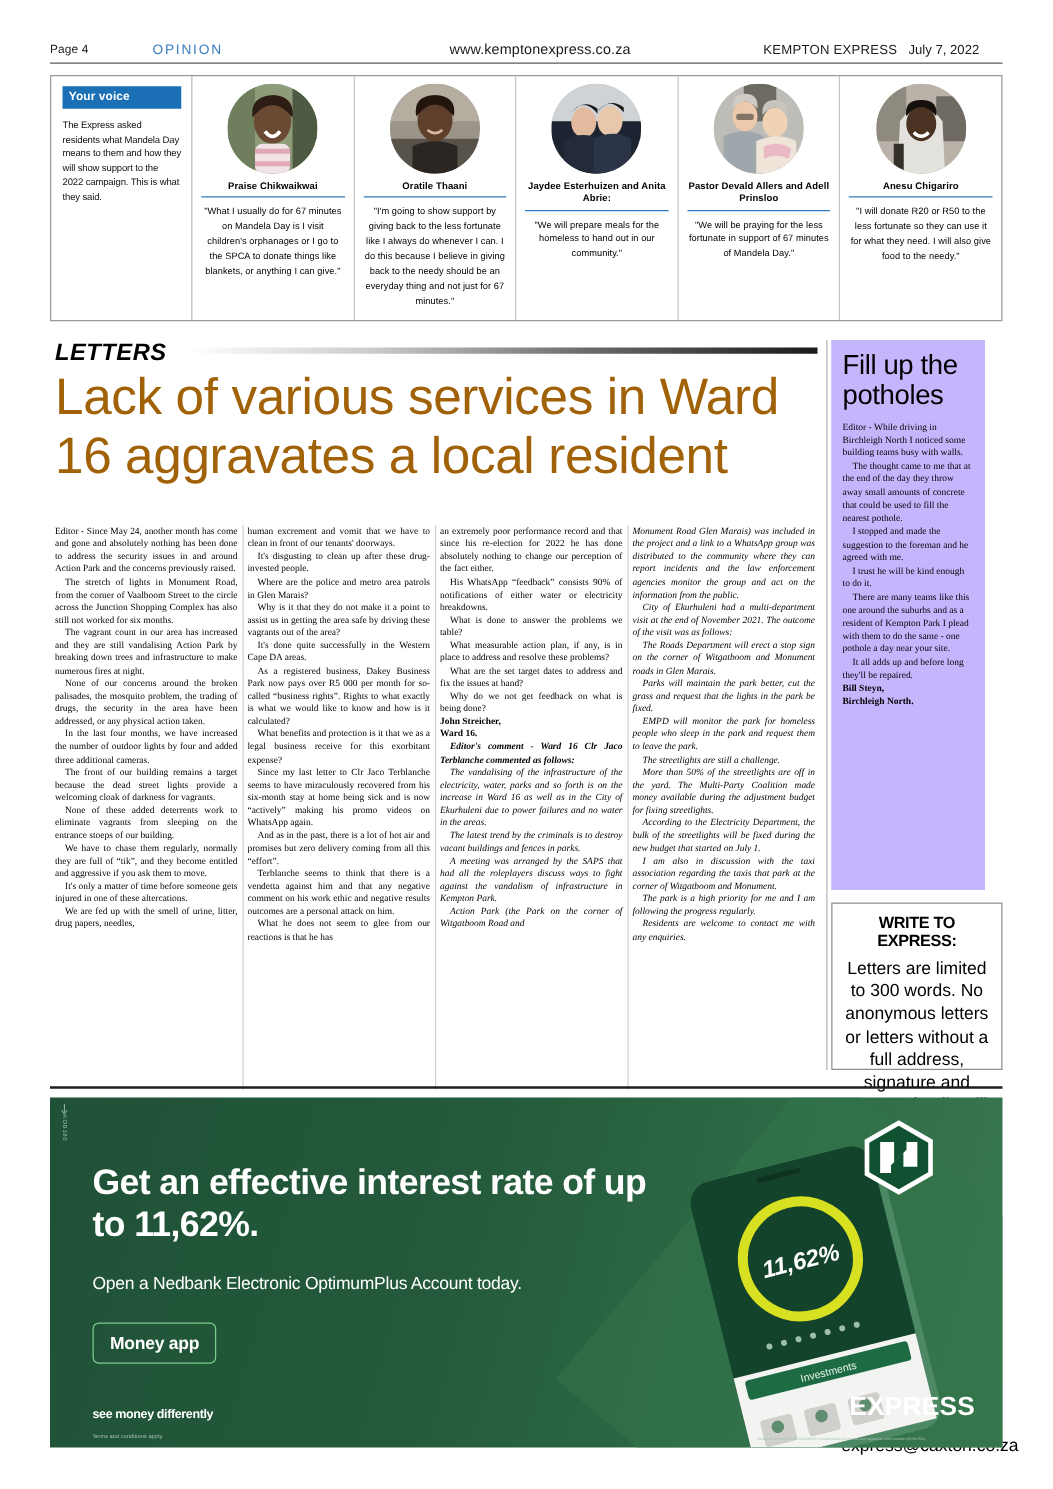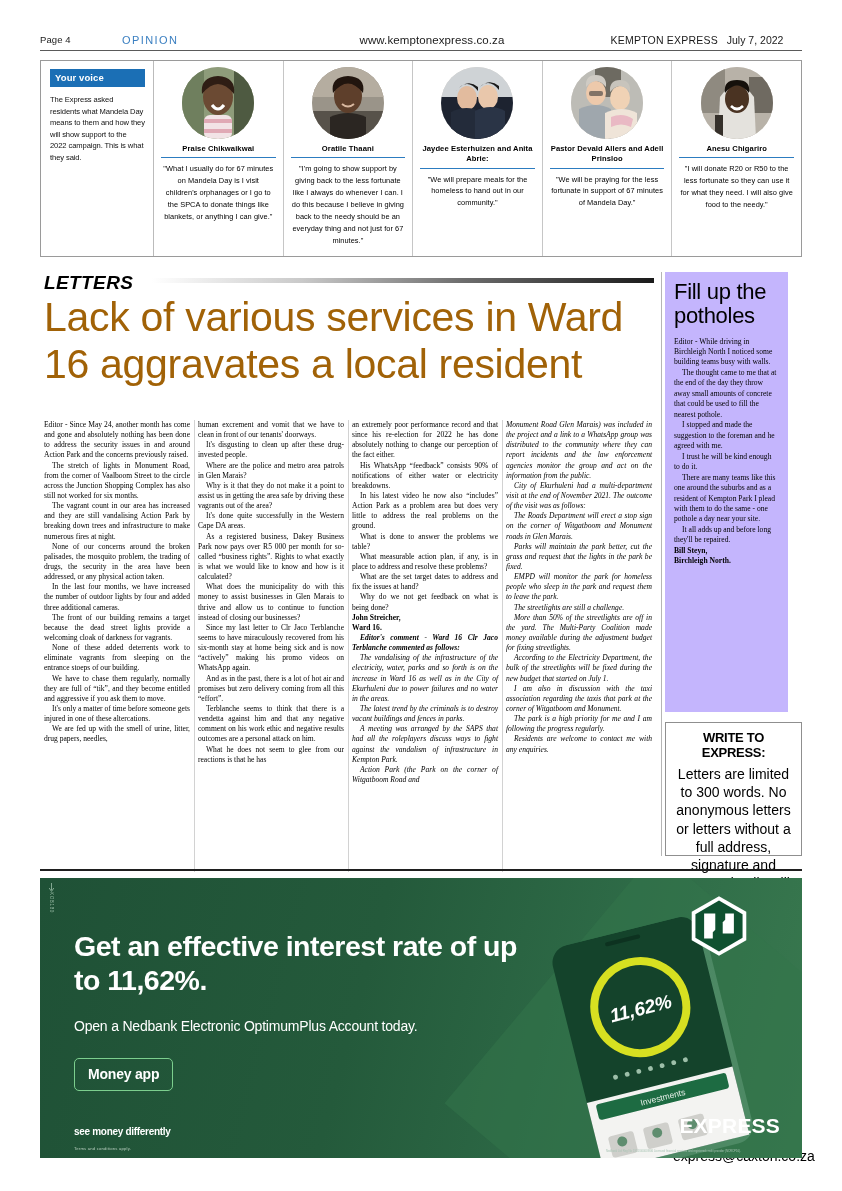--- a/index.html
+++ b/index.html
@@ -495,32 +495,31 @@
       <div class="col-div"></div>
     </div>
 
     <div class="col">
       <p class="first">human excrement and vomit that we have to clean in front of our tenants' doorways.</p>
       <p>It's disgusting to clean up after these drug-invested people.</p>
       <p>Where are the police and metro area patrols in Glen Marais?</p>
       <p>Why is it that they do not make it a point to assist us in getting the area safe by driving these vagrants out of the area?</p>
       <p>It's done quite successfully in the Western Cape DA areas.</p>
       <p>As a registered business, Dakey Business Park now pays over R5 000 per month for so-called “business rights”. Rights to what exactly is what we would like to know and how is it calculated?</p>
-      <p>What does the municipality do with this money to assist businesses in Glen Marais to thrive and allow us to continue to function instead of closing our businesses?</p>
+      <p>What benefits and protection is it that we as a legal business receive for this exorbitant expense?</p>
       <p>Since my last letter to Clr Jaco Terblanche seems to have miraculously recovered from his six-month stay at home being sick and is now “actively” making his promo videos on WhatsApp again.</p>
       <p>And as in the past, there is a lot of hot air and promises but zero delivery coming from all this “effort”.</p>
       <p>Terblanche seems to think that there is a vendetta against him and that any negative comment on his work ethic and negative results outcomes are a personal attack on him.</p>
       <p>What he does not seem to glee from our reactions is that he has</p>
       <div class="col-div"></div>
     </div>
 
     <div class="col">
       <p class="first">an extremely poor performance record and that since his re-election for 2022 he has done absolutely nothing to change our perception of the fact either.</p>
       <p>His WhatsApp “feedback” consists 90% of notifications of either water or electricity breakdowns.</p>
-      <p>In his latest video he now also “includes” Action Park as a problem area but does very little to address the real problems on the ground.</p>
       <p>What is done to answer the problems we table?</p>
       <p>What measurable action plan, if any, is in place to address and resolve these problems?</p>
       <p>What are the set target dates to address and fix the issues at hand?</p>
       <p>Why do we not get feedback on what is being done?</p>
       <p class="sig">John Streicher,</p>
       <p class="sig">Ward 16.</p>
       <p class="ed-comment">Editor's comment - Ward 16 Clr Jaco Terblanche commented as follows:</p>
       <p class="ital">The vandalising of the infrastructure of the electricity, water, parks and so forth is on the increase in Ward 16 as well as in the City of Ekurhuleni due to power failures and no water in the areas.</p>
       <p class="ital">The latest trend by the criminals is to destroy vacant buildings and fences in parks.</p>
       <p class="ital">A meeting was arranged by the SAPS that had all the roleplayers discuss ways to fight against the vandalism of infrastructure in Kempton Park.</p>

